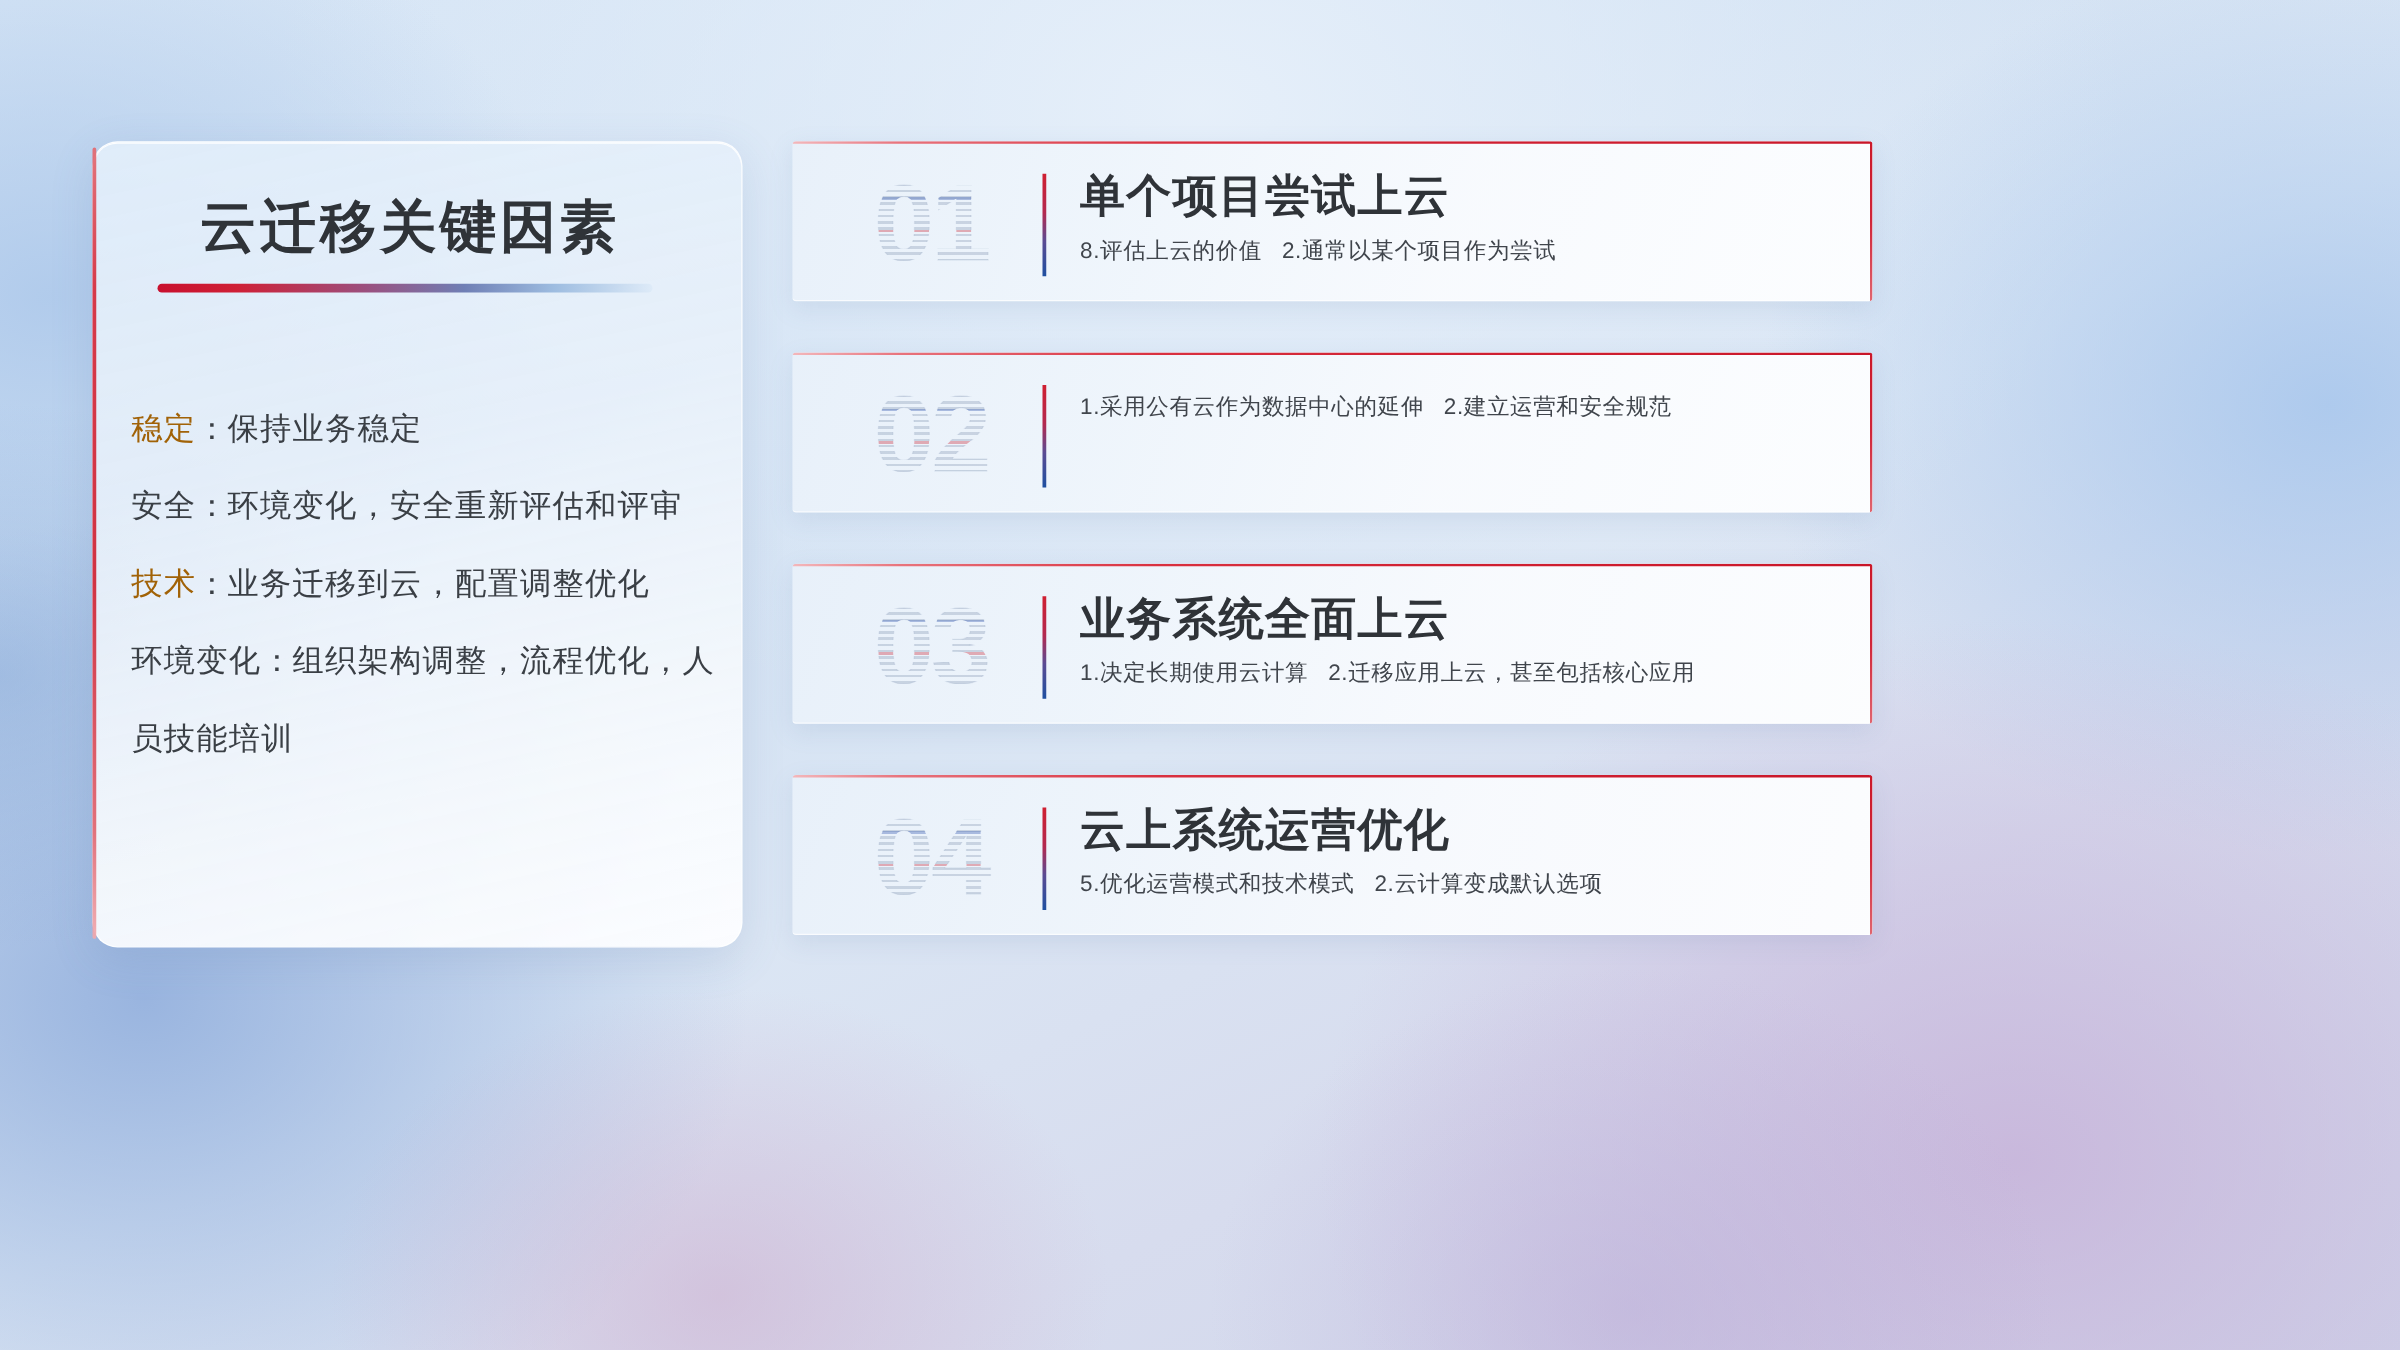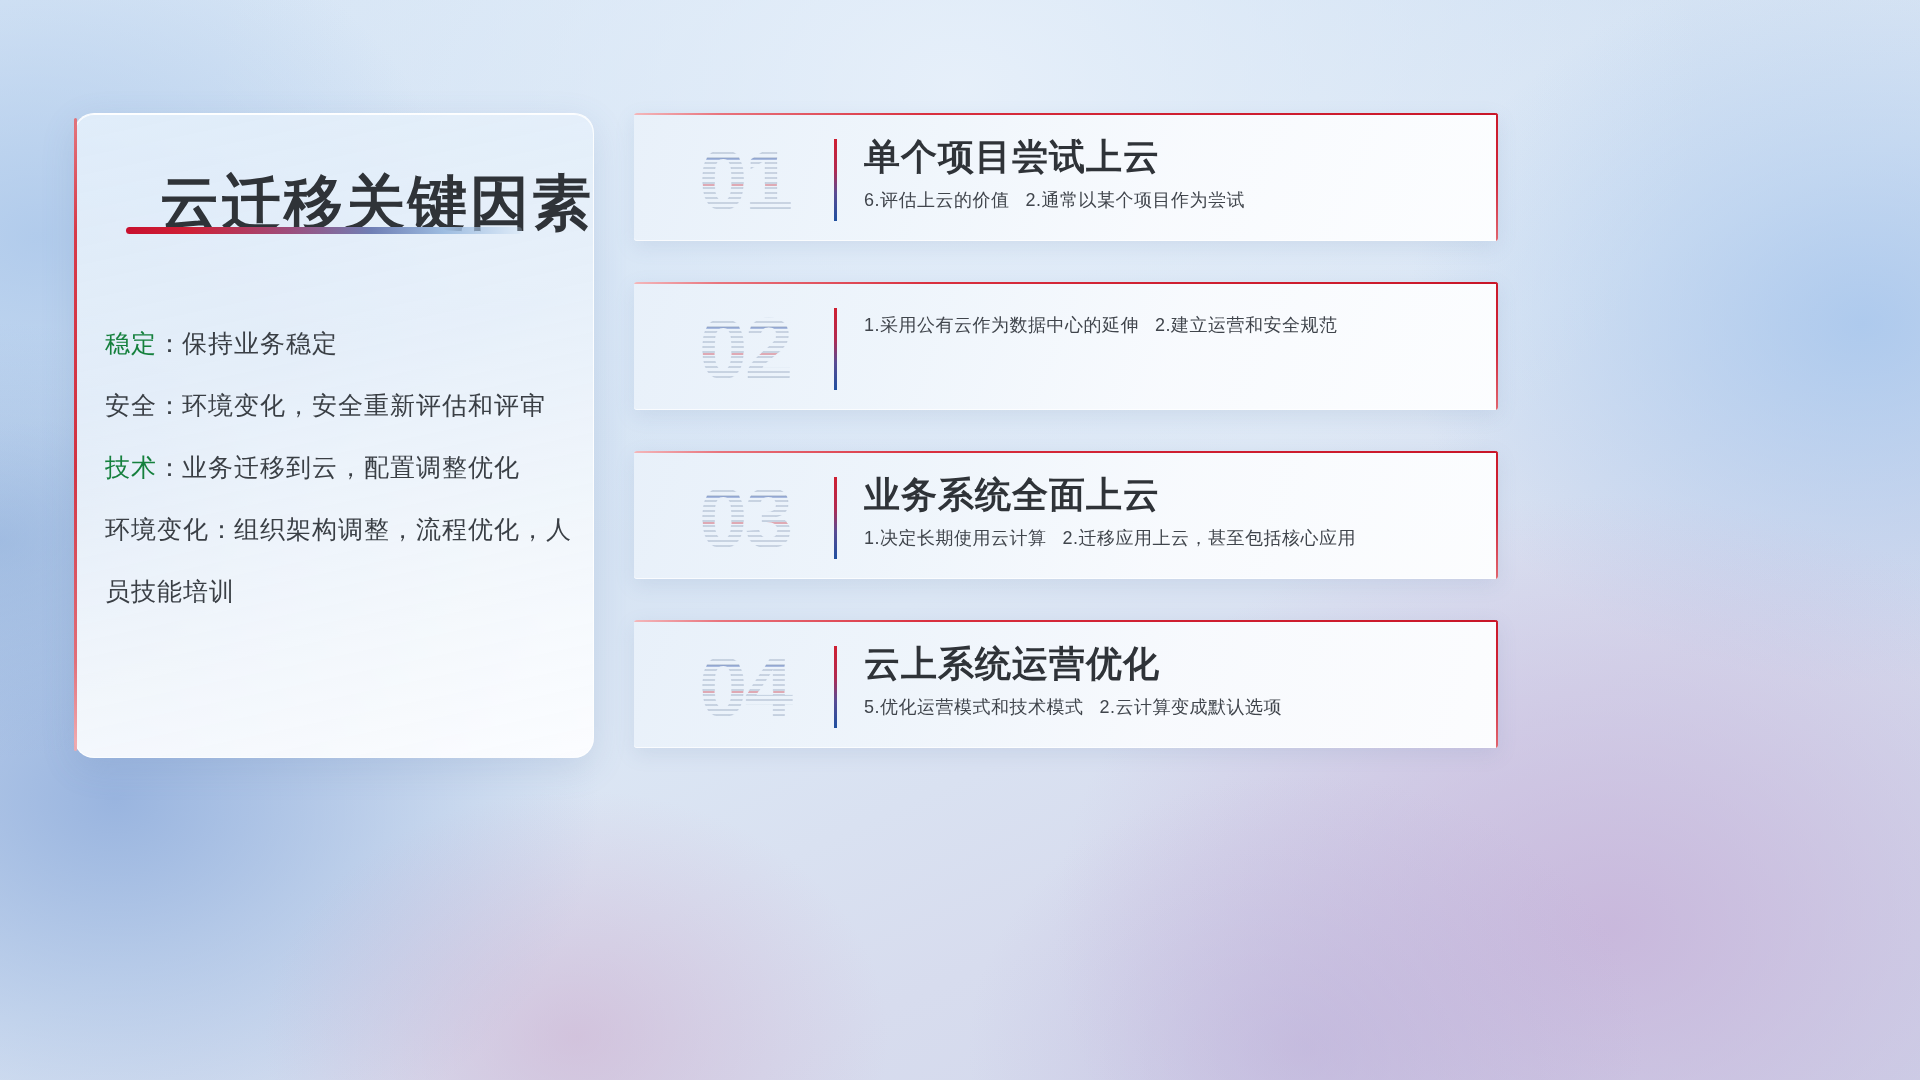--- a/index.html
+++ b/index.html
@@ -34,34 +34,34 @@
     border:1px solid rgba(255,255,255,.85);
     box-shadow:0 10px 34px rgba(90,120,165,.16), inset 0 1px 0 rgba(255,255,255,.9);
     overflow:hidden;
   }
   #left-edge{
     position:absolute;left:74px;top:118px;width:3px;height:633px;border-radius:3px;
     background:linear-gradient(180deg,#e36b72 0%,#d5293a 18%,#cf2233 55%,#e0646f 86%,#f0a9ae 100%);
     opacity:.92;
   }
   #panel-title{
-    position:absolute;left:160px;top:164px;
-    font-size:59px;font-weight:bold;color:#2f3338;letter-spacing:3px;
+    position:absolute;left:160px;top:152px;
+    font-size:45px;font-weight:bold;color:#2f3338;letter-spacing:3px;
     white-space:nowrap;
   }
   #title-rule{
     position:absolute;left:126px;top:227px;width:396px;height:7px;border-radius:4px;
     background:linear-gradient(90deg,#c8102e 0%,#cf2036 16%,#9b4f7e 42%,#6f7fb5 62%,#9dbce0 80%,rgba(200,222,243,.25) 100%);
   }
   #panel-list{position:absolute;left:105px;top:312px;width:470px;}
   .factor{
     font-size:25px;line-height:62px;color:#3a3f45;letter-spacing:1px;white-space:nowrap;
   }
   .factor .lbl{color:#3a3f45;}
-  .factor.hl .lbl{color:#15803d;}
+  .factor.hl .lbl{color:#a16207;}
   .factor .sep{letter-spacing:0;}
   .factor.wrap{white-space:normal;line-height:62px;}
 
   
   #cards{position:absolute;left:634px;top:113px;width:864px;}
   .card{
     position:relative;height:128px;margin-bottom:41px;overflow:hidden;
     border-radius:3px;
     background:linear-gradient(112deg,rgba(233,241,250,.93) 0%,rgba(240,246,252,.9) 30%,rgba(249,251,254,.95) 62%,rgba(253,254,255,.97) 100%);
     box-shadow:0 6px 20px rgba(96,126,172,.13), inset 0 -1px 0 rgba(255,255,255,.7);
@@ -153,21 +153,21 @@
     <div class="card">
       <div class="topline"></div>
       <div class="rightline"></div>
       <div class="ghost">01</div>
       <div class="ghost-tint">01</div>
       <div class="ghost-tint2">01</div>
       <div class="accent"></div>
       <div class="card-body">
         <div class="card-title">单个项目尝试上云</div>
         <div class="card-desc">
-          <span>6.评估上云的价值</span><span class="gap"></span><span>2.通常以某个项目作为尝试</span>
+          <span>8.评估上云的价值</span><span class="gap"></span><span>2.通常以某个项目作为尝试</span>
         </div>
       </div>
     </div>
 
     <div class="card">
       <div class="topline"></div>
       <div class="rightline"></div>
       <div class="ghost">02</div>
       <div class="ghost-tint">02</div>
       <div class="ghost-tint2">02</div>

